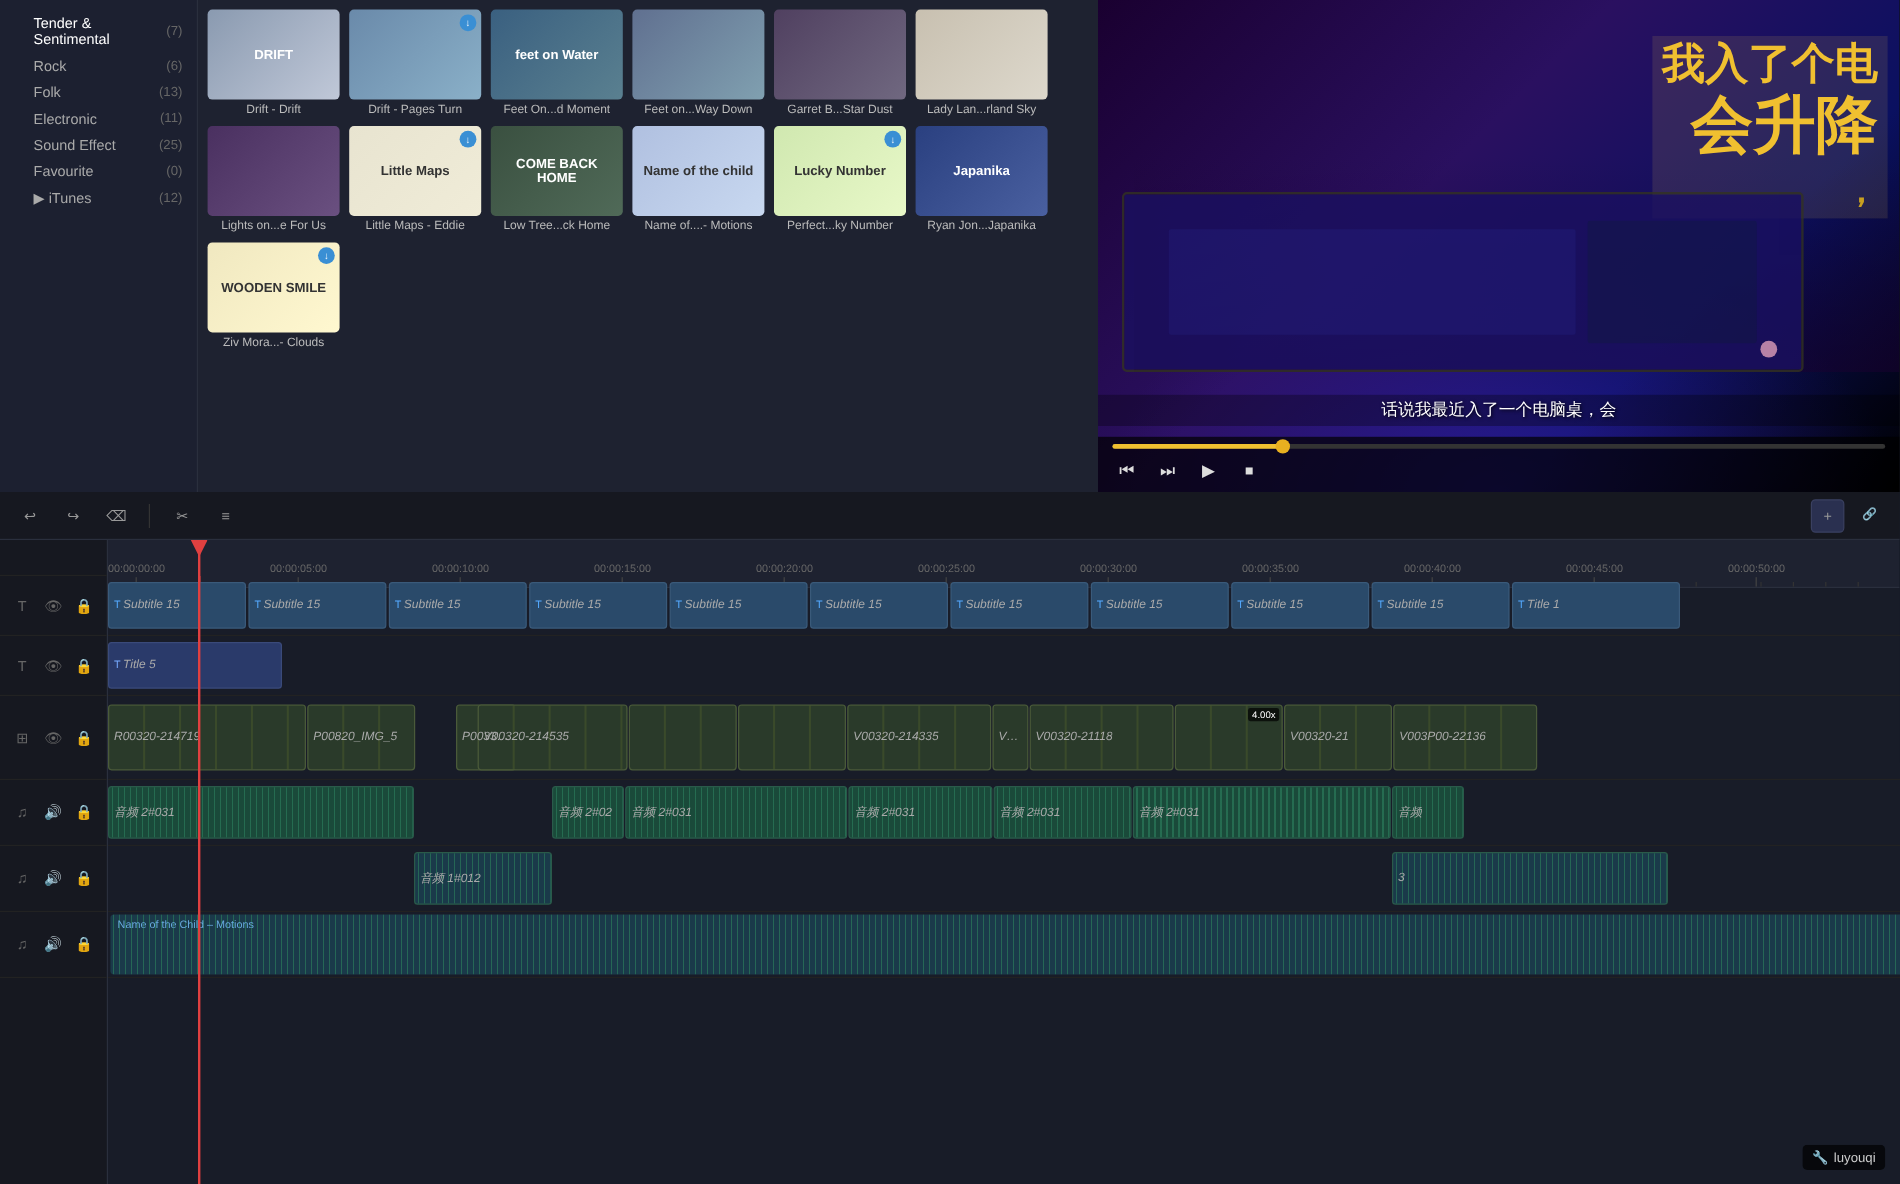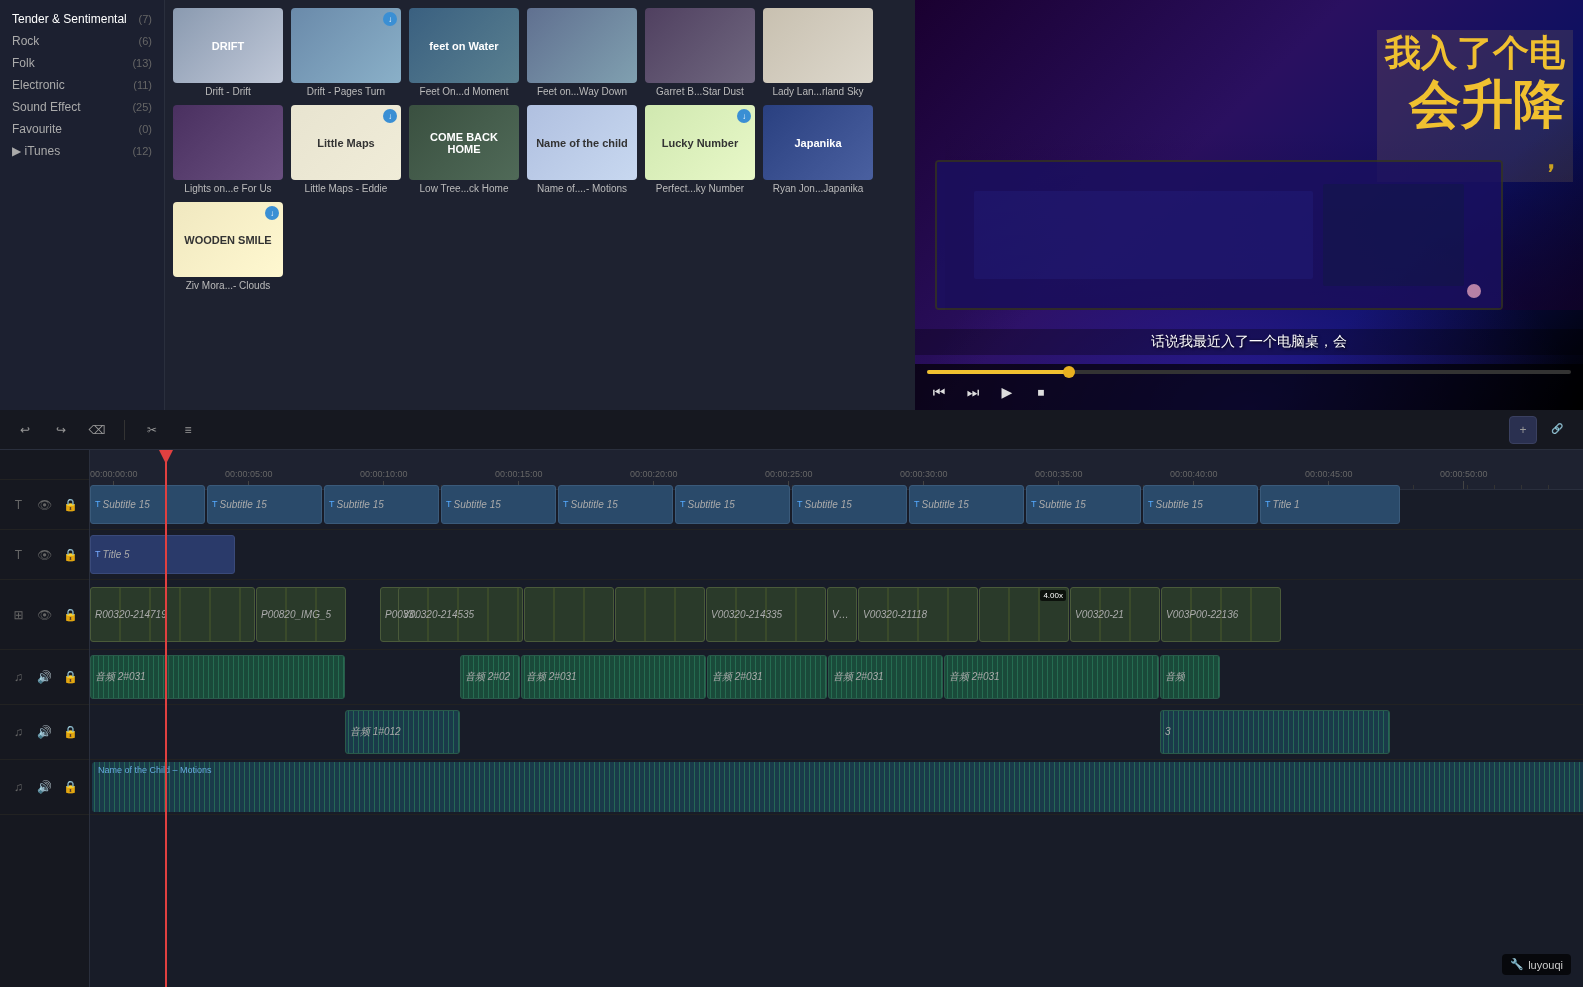--- a/index.html
+++ b/index.html
@@ -8,21 +8,21 @@
     
     #sidebar {
       position: absolute; left: 0; top: 0; width: 165px; height: 410px;
       background: #1c2030; border-right: 1px solid #2a2f3d;
       padding: 8px 0;
     }
     .sidebar-item {
       display: flex; justify-content: space-between; align-items: center;
       padding: 4px 12px; cursor: pointer; color: #aaa;
     }
-    .sidebar-item .label { font-size: 12px; }
+    .sidebar-item .label { font-size: 12px; margin-left: 16px; }
     .sidebar-item .count { font-size: 11px; color: #666; }
     .sidebar-item.active { color: #fff; }
 
     
     #media-grid {
       position: absolute; left: 165px; top: 0; width: 750px; height: 410px;
       background: #1e2230; overflow-y: auto; padding: 8px;
       display: flex; flex-wrap: wrap; align-content: flex-start; gap: 8px;
     }
     .media-item {

